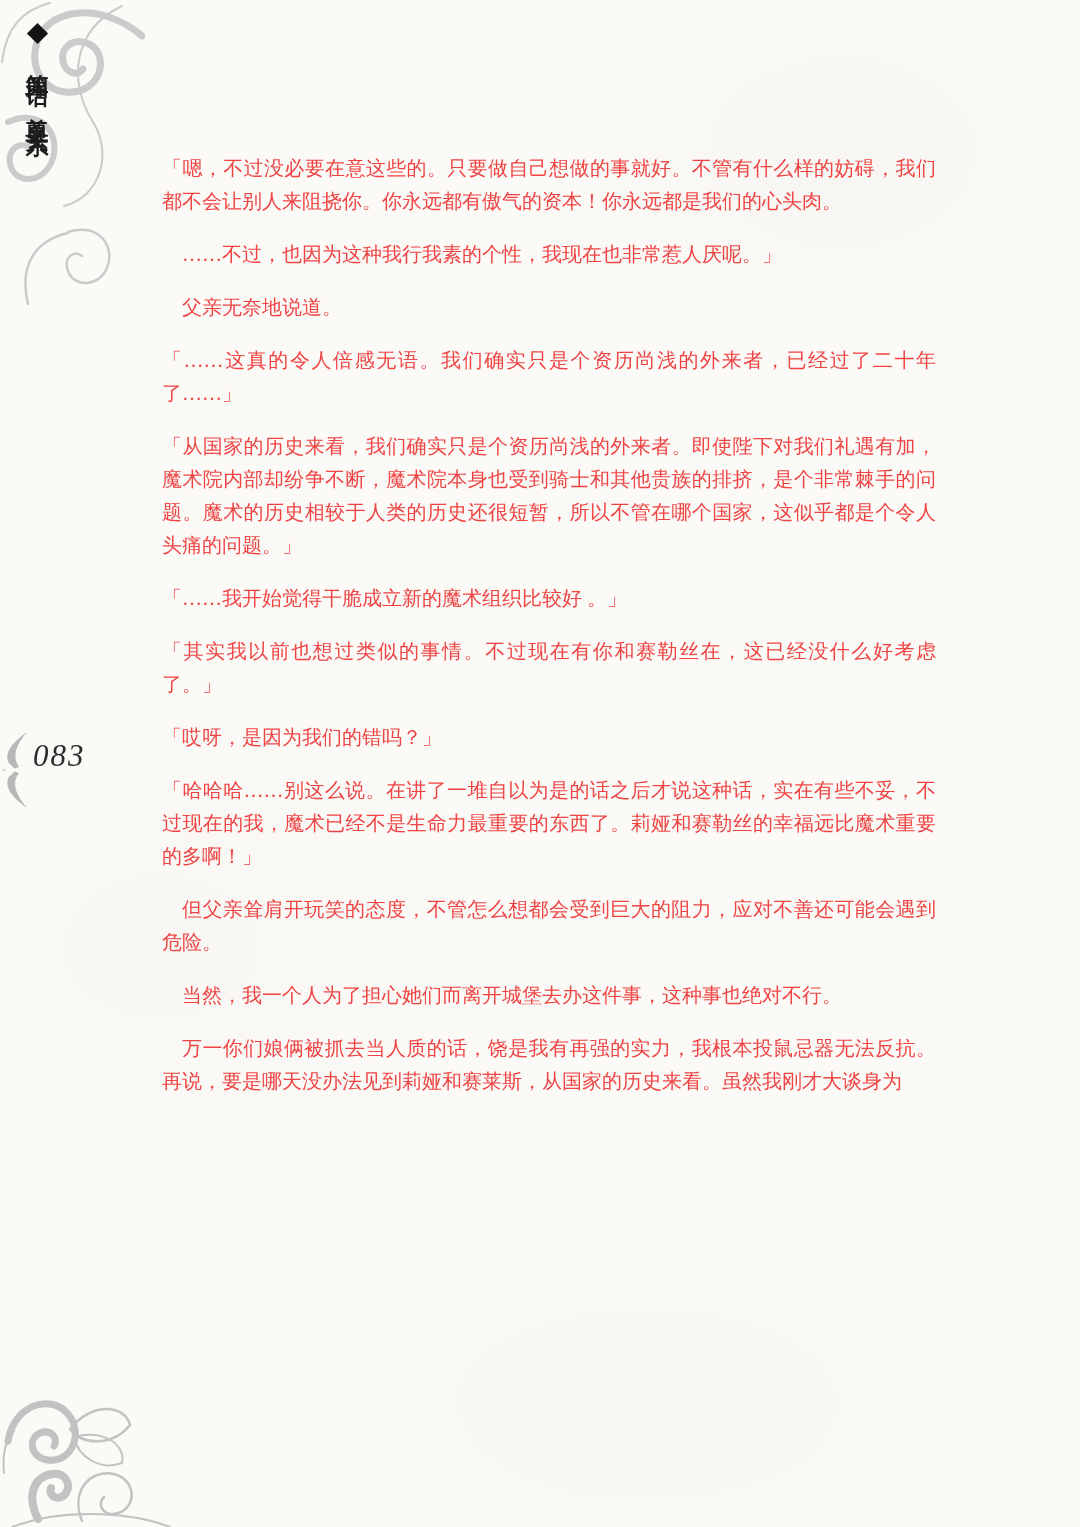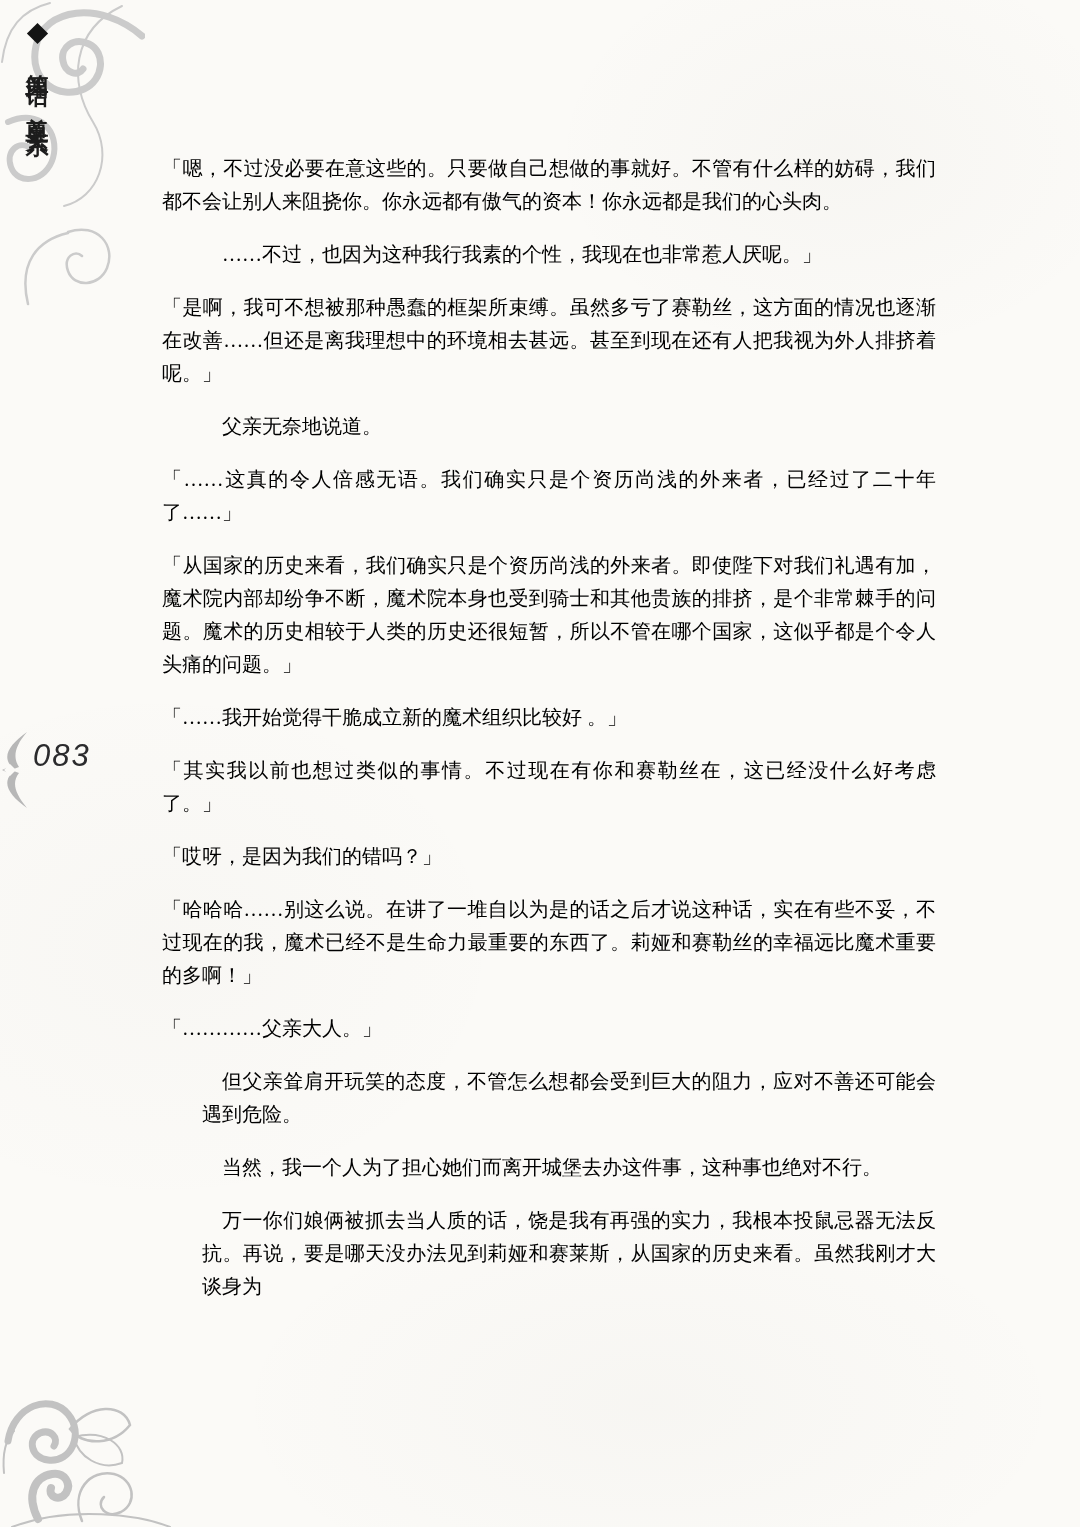--- a/index.html
+++ b/index.html
@@ -36,44 +36,44 @@
     color: #1c1c1c;
     margin: 0 auto;
     line-height: 1;
   }
 
   
   .pagenum-wrap { position: absolute; left: 0; top: 726px; height: 84px; }
   .pagenum-mark { position: absolute; left: 0; top: 4px; }
   .page-number {
     position: absolute; left: 33px; top: 12px;
-    font-family: Liberation Sans, sans-serif;
+    font-family: Liberation Serif, serif;
     font-style: italic;
     font-size: 31px;
     letter-spacing: 2px;
     color: #2b2b2d;
     white-space: nowrap;
   }
 
   
   .novel-text {
     position: absolute;
     left: 162px; top: 152px;
     width: 774px;
   }
   .novel-text p.para {
     margin: 0 0 20px 0;
     font-size: 20px;
     line-height: 33px;
     text-align: justify;
     text-justify: inter-ideograph;
-    color: #000000;
+    color: #ef4444;
     word-break: break-all;
   }
-  .novel-text p.para.indent { text-indent: 20px; margin-left: 40px; }
+  .novel-text p.para.indent { text-indent: 20px; }
 </style>
 </head>
 <body>
 
 <svg class="ornament top-left" width="145" height="310" viewBox="0 0 145 310">
   <g stroke="#cbcbcb" fill="none" stroke-linecap="round">
     <path d="M142,36 C100,0 44,8 36,46 C28,82 60,100 84,89 C104,80 106,52 89,44 C74,37 60,47 63,61 C65,73 78,77 83,69" stroke-width="7"></path>
     <path d="M122,6 C72,30 68,82 93,122 C114,156 98,198 64,206" stroke-width="2"></path>
     <path d="M8,122 C40,108 60,132 53,158 C46,182 18,186 11,167 C5,150 20,140 30,148" stroke-width="6"></path>
     <path d="M68,232 C98,222 116,246 107,268 C99,287 74,288 68,271 C63,257 75,249 82,256" stroke-width="2.5"></path>
@@ -103,25 +103,23 @@
   <svg class="pagenum-mark" width="30" height="80" viewBox="0 0 30 80">
     <path d="M27,2 C10,14 2,26 11,36 L2,40 L11,44 C2,54 10,66 27,78 C14,62 12,52 19,43 L11,40 L19,37 C13,28 14,17 27,2 Z" fill="#b7b7b7"></path>
     <path d="M10,34 L16,40 L10,46 L4,40 Z" fill="#fbfaf7"></path>
   </svg>
   <div class="page-number">083</div>
 </div>
 
 <div class="novel-text">
     <p class="para">「嗯，不过没必要在意这些的。只要做自己想做的事就好。不管有什么样的妨碍，我们都不会让别人来阻挠你。你永远都有傲气的资本！你永远都是我们的心头肉。</p>
     <p class="para indent">……不过，也因为这种我行我素的个性，我现在也非常惹人厌呢。」</p>
-    <p class="para">「是啊，我可不想被那种愚蠢的框架所束缚。虽然多亏了赛勒丝，这方面的情况也逐渐在改善……但还是离我理想中的环境相去甚远。甚至到现在还有人把我视为外人排挤着呢。」</p>
     <p class="para indent">父亲无奈地说道。</p>
     <p class="para">「……这真的令人倍感无语。我们确实只是个资历尚浅的外来者，已经过了二十年了……」</p>
     <p class="para">「从国家的历史来看，我们确实只是个资历尚浅的外来者。即使陛下对我们礼遇有加，魔术院内部却纷争不断，魔术院本身也受到骑士和其他贵族的排挤，是个非常棘手的问题。魔术的历史相较于人类的历史还很短暂，所以不管在哪个国家，这似乎都是个令人头痛的问题。」</p>
     <p class="para">「……我开始觉得干脆成立新的魔术组织比较好 。」</p>
     <p class="para">「其实我以前也想过类似的事情。不过现在有你和赛勒丝在，这已经没什么好考虑了。」</p>
     <p class="para">「哎呀，是因为我们的错吗？」</p>
     <p class="para">「哈哈哈……别这么说。在讲了一堆自以为是的话之后才说这种话，实在有些不妥，不过现在的我，魔术已经不是生命力最重要的东西了。莉娅和赛勒丝的幸福远比魔术重要的多啊！」</p>
-    <p class="para">「…………父亲大人。」</p>
     <p class="para indent">但父亲耸肩开玩笑的态度，不管怎么想都会受到巨大的阻力，应对不善还可能会遇到危险。</p>
     <p class="para indent">当然，我一个人为了担心她们而离开城堡去办这件事，这种事也绝对不行。</p>
     <p class="para indent">万一你们娘俩被抓去当人质的话，饶是我有再强的实力，我根本投鼠忌器无法反抗。再说，要是哪天没办法见到莉娅和赛莱斯，从国家的历史来看。虽然我刚才大谈身为</p>
   </div>
 
 </body></html>

